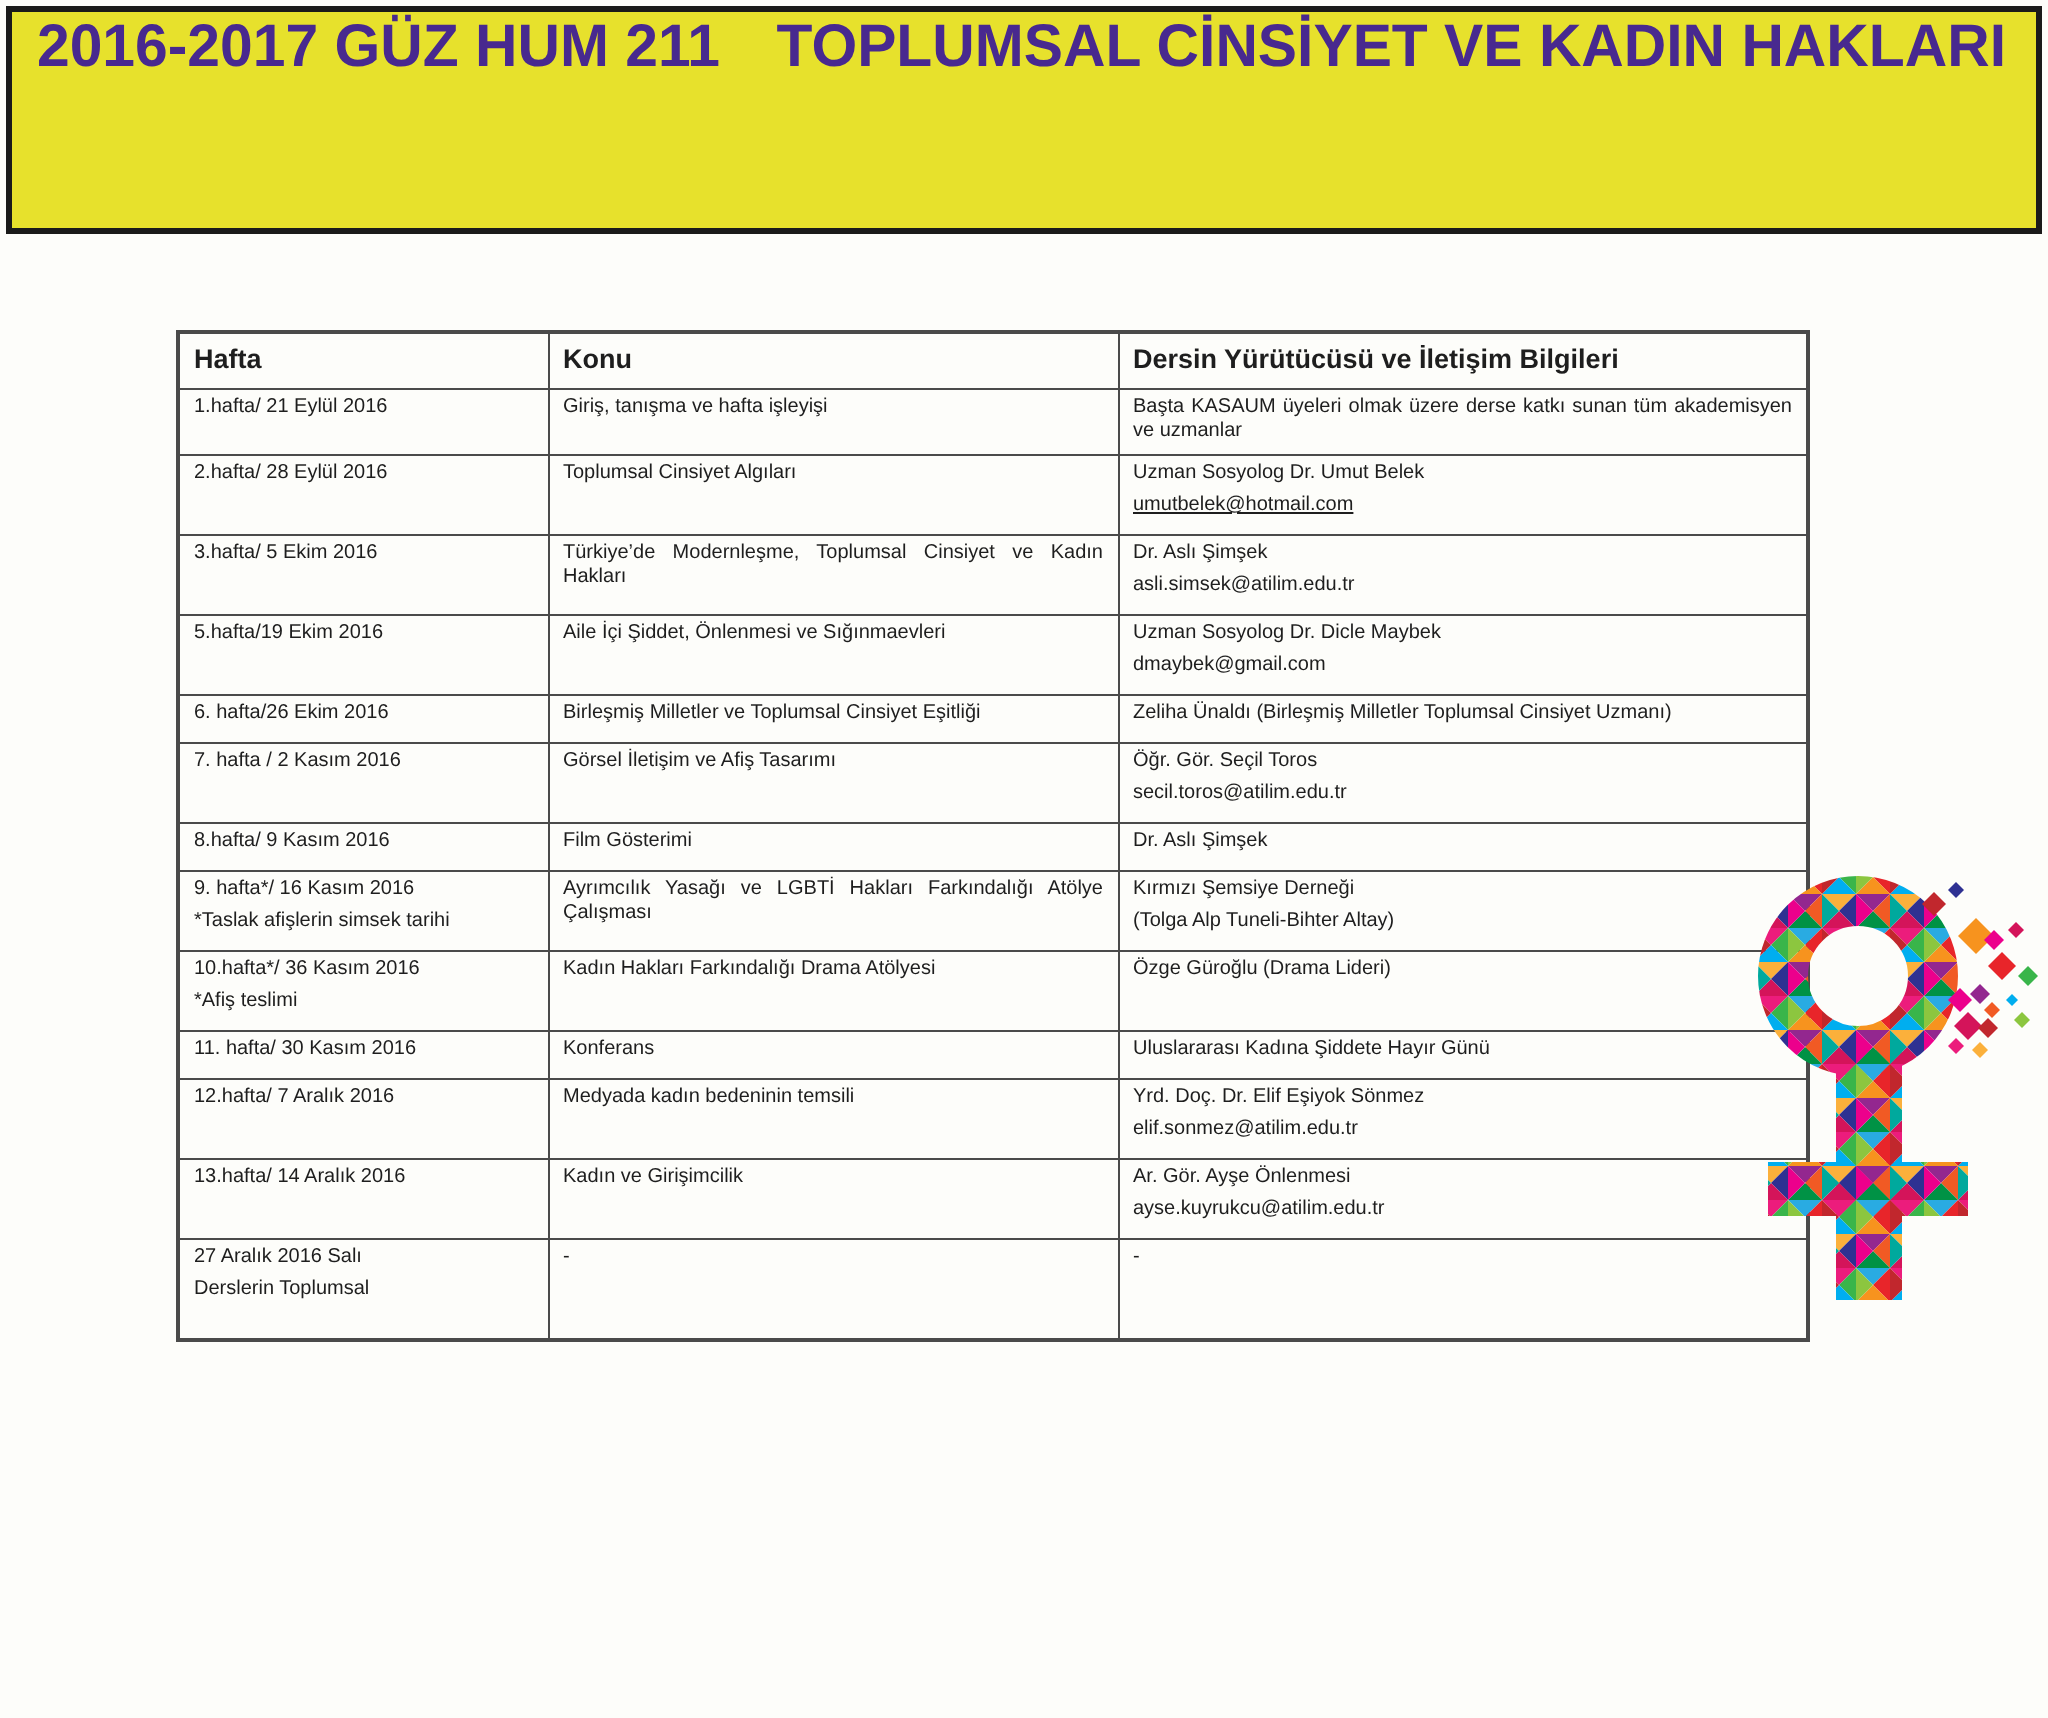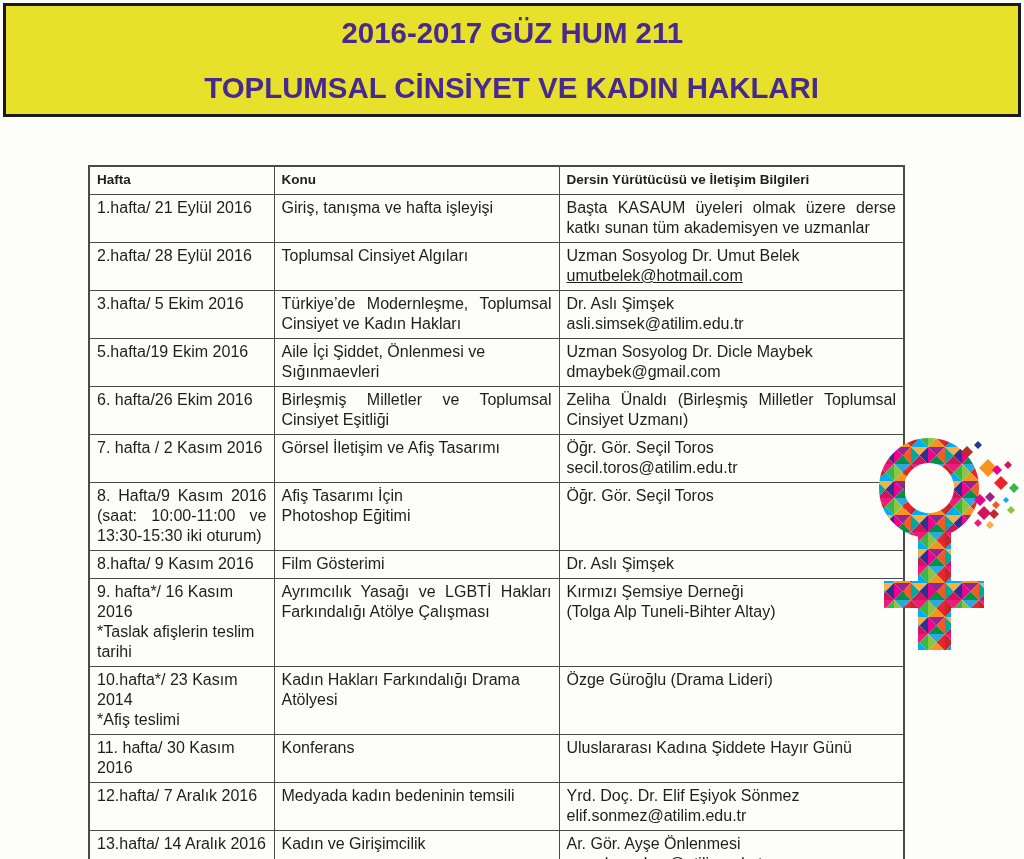--- a/index.html
+++ b/index.html
@@ -7,38 +7,38 @@
     width: 1024px; height: 859px;
     background: var(--page-bg, #FDFDFA);
     font-family: "Liberation Sans", sans-serif;
     overflow: hidden; position: relative;
   }
   .banner {
     position: absolute; left: 3px; top: 3px;
     width: 1018px; height: 114px;
     background: var(--banner-bg, #E7E12C);
     border: 3px solid var(--banner-border, #1A1A1A);
-    display: flex; flex-direction: column; justify-content: center; align-items: center;
+    display: flex; flex-direction: row; justify-content: center; align-items: flex-start;
     gap: 19px;
   }
   .banner-line {
     color: var(--banner-text, #48298F);
     font-size: 30px; font-weight: 700; letter-spacing: 0px;
     transform: scaleX(0.98); white-space: nowrap; line-height: 1.2;
   }
   table.schedule {
     position: absolute; left: 88px; top: 165px;
     width: 815px; border-collapse: collapse; table-layout: fixed;
     border: 2px solid var(--table-border, #4A4A4A);
   }
   .schedule th, .schedule td {
     border: 1px solid var(--table-border, #4A4A4A);
     vertical-align: top; text-align: left;
     color: var(--text-color, #1E1E1E);
-    font-size: 16px; line-height: 1.25;
+    font-size: 10px; line-height: 1.25;
     padding: 3px 7px 4px 7px;
     overflow: hidden;
   }
   .schedule th { font-weight: 700; font-size: 13.5px; padding: 5px 7px; }
   .schedule tr:last-child td { padding-bottom: 14px; }
   .cell-line { min-height: 16px; }
   .just .cell-line { text-align: justify; }
   .email-link { text-decoration: underline; cursor: pointer; }
   #venus-art {
     position: absolute; left: 860px; top: 430px;
@@ -131,58 +131,46 @@
         </td>
         <td>
           <div class="cell-line">Görsel İletişim ve Afiş Tasarımı</div>
         </td>
         <td>
           <div class="cell-line">Öğr. Gör. Seçil Toros</div>
           <div class="cell-line">secil.toros@atilim.edu.tr</div>
         </td>
       </tr>
       <tr>
-        <td class="just">
-          <div class="cell-line">8. Hafta/9 Kasım 2016 (saat: 10:00-11:00 ve 13:30-15:30 iki oturum)</div>
-        </td>
-        <td>
-          <div class="cell-line">Afiş Tasarımı İçin</div>
-          <div class="cell-line">Photoshop Eğitimi</div>
-        </td>
-        <td>
-          <div class="cell-line">Öğr. Gör. Seçil Toros</div>
-        </td>
-      </tr>
-      <tr>
         <td>
           <div class="cell-line">8.hafta/ 9 Kasım 2016</div>
         </td>
         <td>
           <div class="cell-line">Film Gösterimi</div>
         </td>
         <td>
           <div class="cell-line">Dr. Aslı Şimşek</div>
         </td>
       </tr>
       <tr>
         <td>
           <div class="cell-line">9. hafta*/ 16 Kasım 2016</div>
-          <div class="cell-line">*Taslak afişlerin teslim tarihi</div>
+          <div class="cell-line">*Taslak afişlerin simsek tarihi</div>
         </td>
         <td class="just">
           <div class="cell-line">Ayrımcılık Yasağı ve LGBTİ Hakları Farkındalığı Atölye Çalışması</div>
         </td>
         <td>
           <div class="cell-line">Kırmızı Şemsiye Derneği</div>
           <div class="cell-line">(Tolga Alp Tuneli-Bihter Altay)</div>
         </td>
       </tr>
       <tr>
         <td>
-          <div class="cell-line">10.hafta*/ 23 Kasım 2014</div>
+          <div class="cell-line">10.hafta*/ 36 Kasım 2016</div>
           <div class="cell-line">*Afiş teslimi</div>
         </td>
         <td>
           <div class="cell-line">Kadın Hakları Farkındalığı Drama Atölyesi</div>
         </td>
         <td>
           <div class="cell-line">Özge Güroğlu (Drama Lideri)</div>
         </td>
       </tr>
       <tr>

